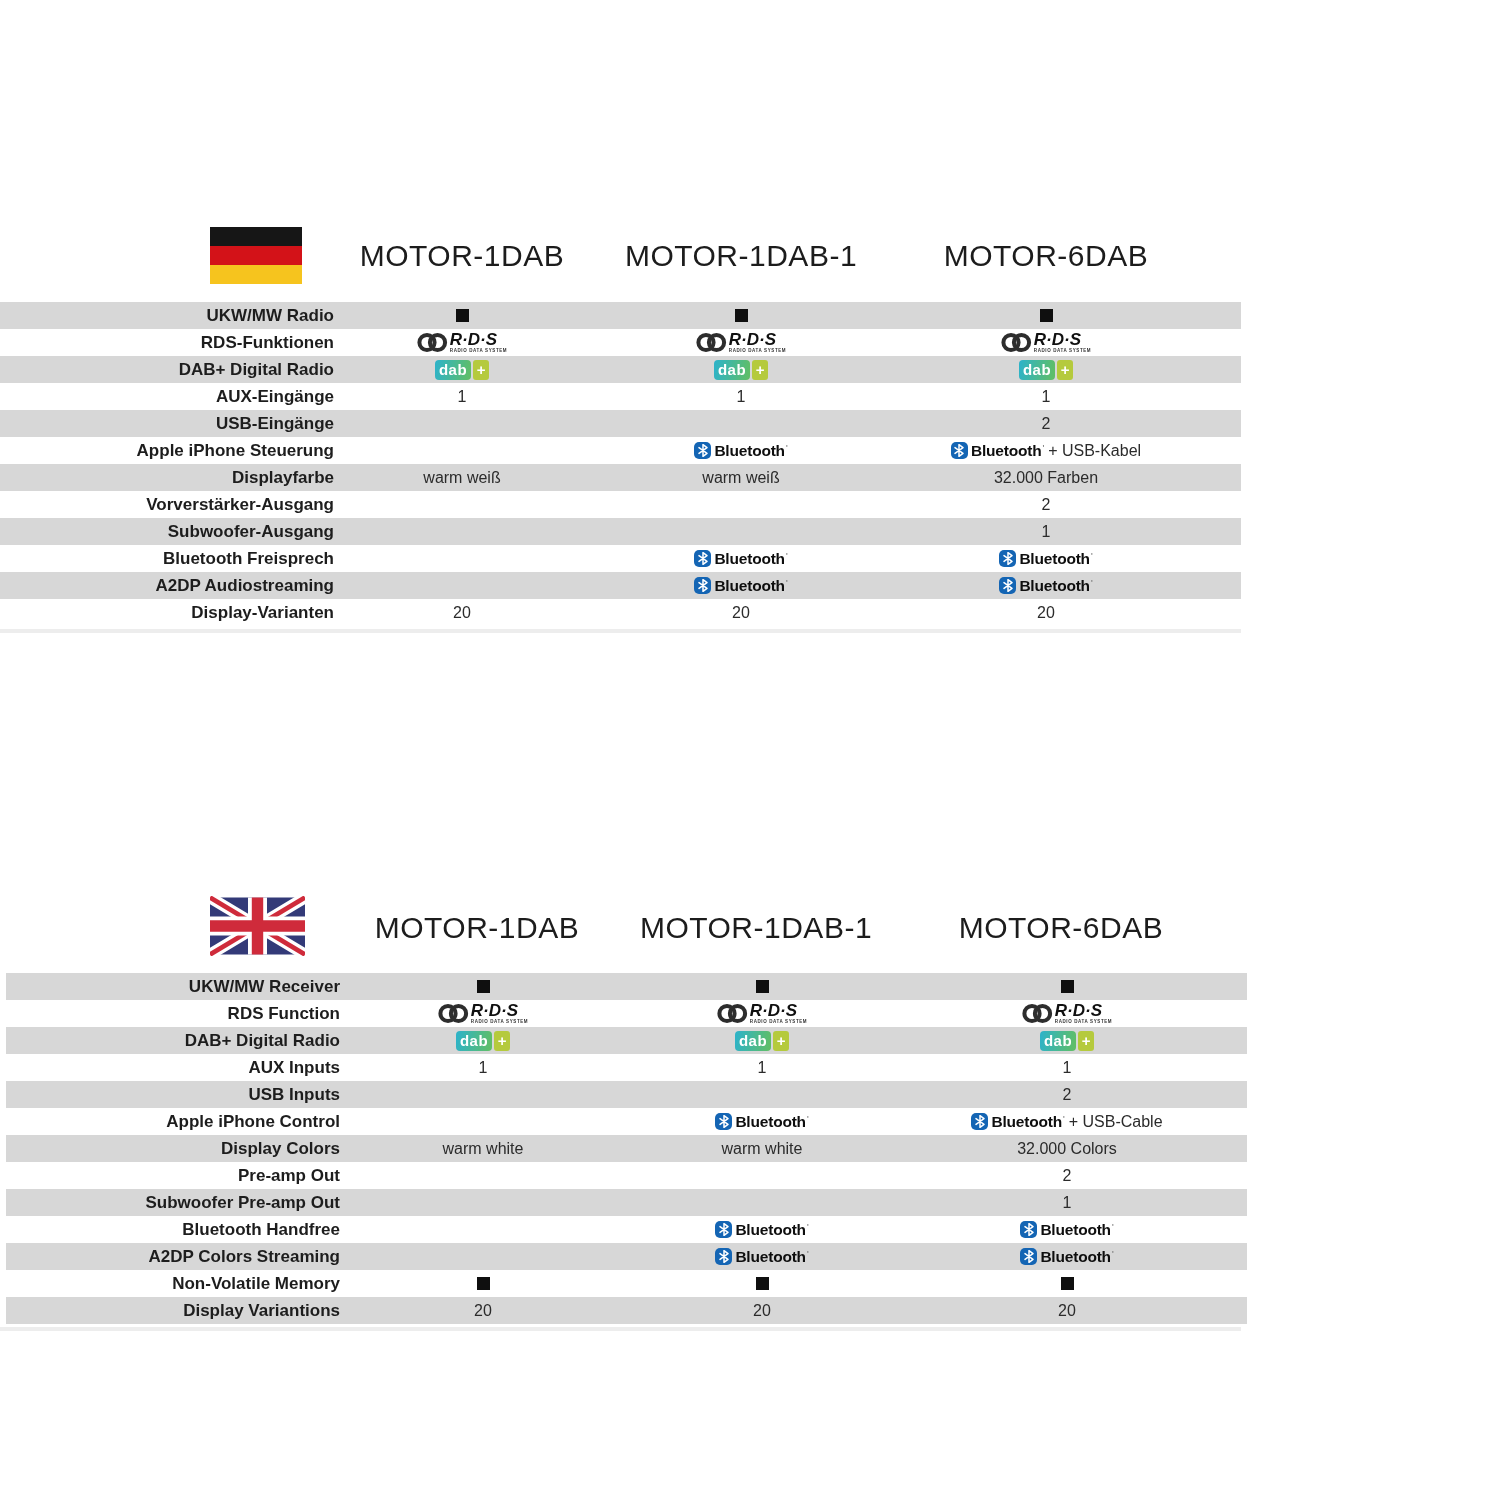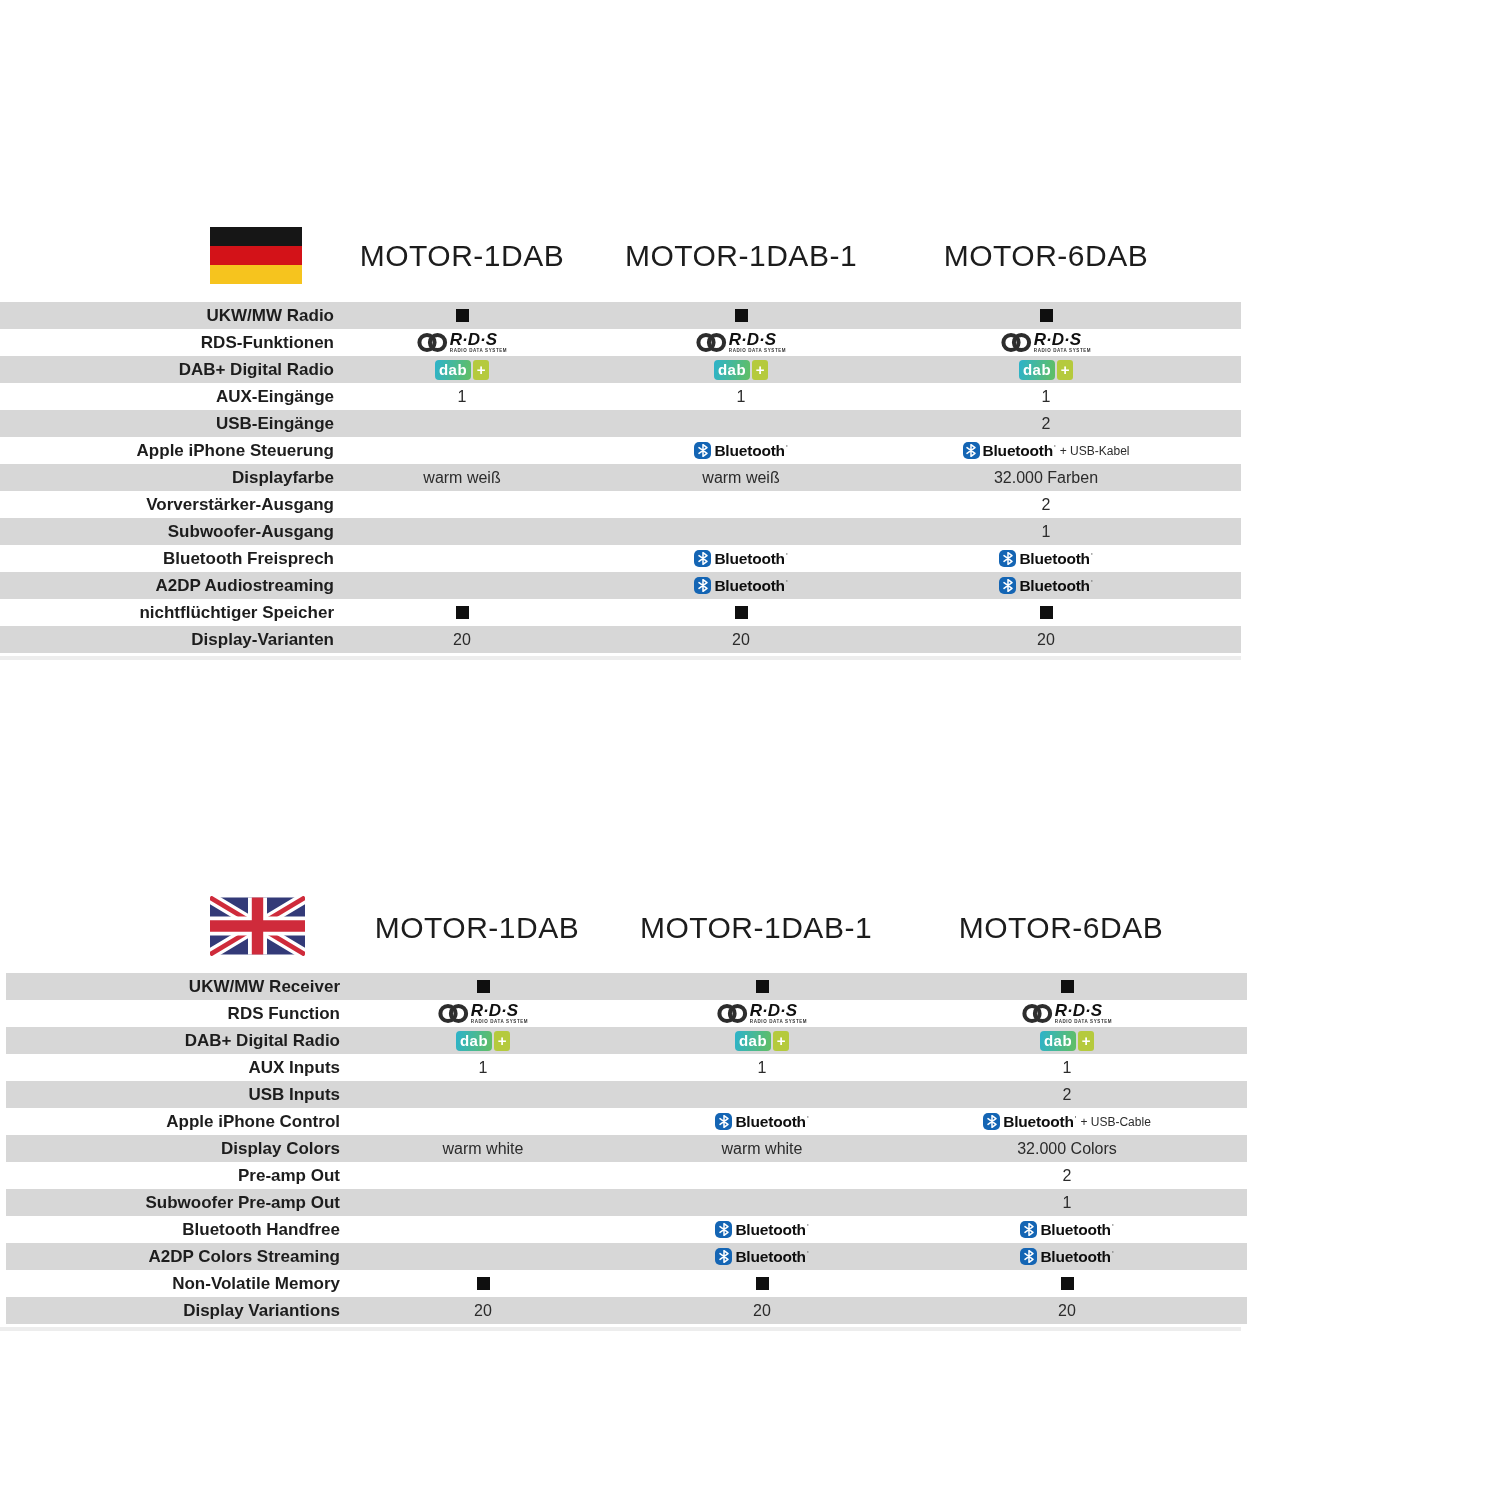--- a/index.html
+++ b/index.html
@@ -70,21 +70,21 @@
   }
   
   .bt{display:inline-flex;align-items:center;}
   .bt-ic{
     width:17px;height:17px;border-radius:5px;background:#1465b4;
     display:inline-flex;align-items:center;justify-content:center;margin-right:3px;
   }
   .bt-ic svg{display:block;}
   .bt-txt{font-weight:bold;font-size:15.5px;color:#0e0e0e;letter-spacing:-0.2px;}
   .bt-tm{font-size:9px;color:#666;margin-left:1px;align-self:flex-start;margin-top:1px;}
-  .bt-suffix{font-size:12px;color:#2b2b2b;margin-left:4px;text-align:right;}
+  .bt-suffix{font-size:16px;color:#2b2b2b;margin-left:4px;text-align:right;}
 </style>
 </head>
 <body>
 
 <div id="sheet">
     <div class="block block-de">
       <div class="flag">
         <svg width="92" height="57" viewBox="0 0 3 2" preserveAspectRatio="none">
           <rect width="3" height="2" fill="#161616"></rect>
           <rect y="0.6667" width="3" height="0.6667" fill="#d31218"></rect>
@@ -285,32 +285,20 @@
                 <svg width="10" height="13" viewBox="0 0 10 13">
                   <path d="M5 0.6 L5 12.4 M5 0.6 L9 3.6 L1 9.4 M5 12.4 L9 9.4 L1 3.6" fill="none" stroke="#fff" stroke-width="1.5" stroke-linejoin="round" stroke-linecap="round"></path>
                 </svg>
               </span>
               <span class="bt-txt">Bluetooth</span>
               <span class="bt-tm">'</span>
             </span>
           </div>
         </div>
         <div class="row">
-          <div class="label">nichtflüchtiger Speicher</div>
-          <div class="cell c1">
-            <span class="sq"></span>
-          </div>
-          <div class="cell c2">
-            <span class="sq"></span>
-          </div>
-          <div class="cell c3">
-            <span class="sq"></span>
-          </div>
-        </div>
-        <div class="row">
           <div class="label">Display-Varianten</div>
           <div class="cell c1">
             <span class="val">20</span>
           </div>
           <div class="cell c2">
             <span class="val">20</span>
           </div>
           <div class="cell c3">
             <span class="val">20</span>
           </div>

